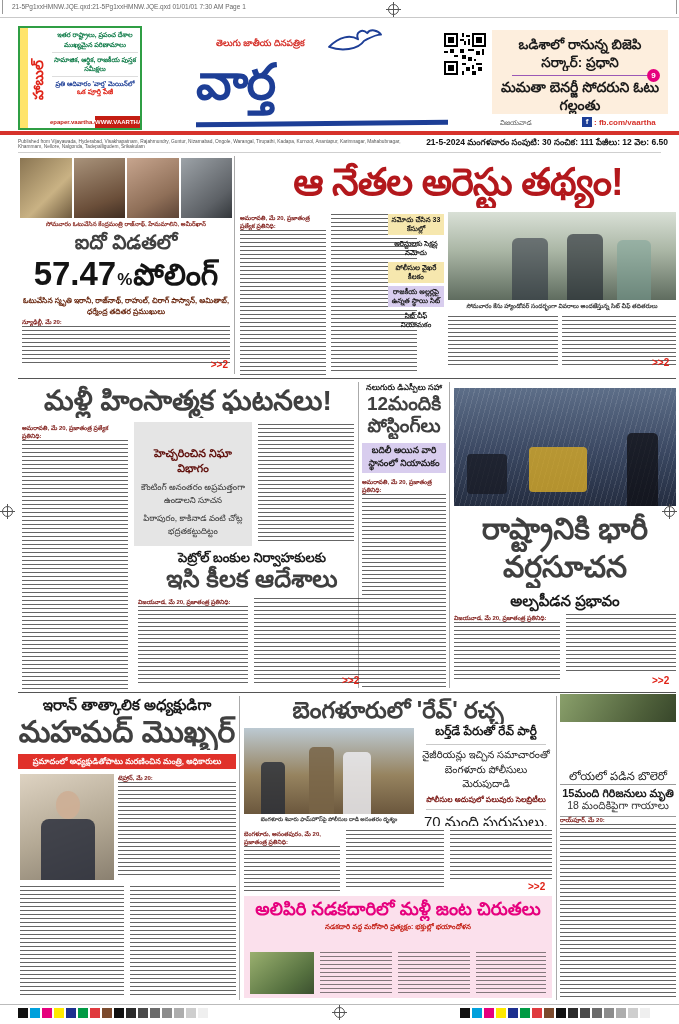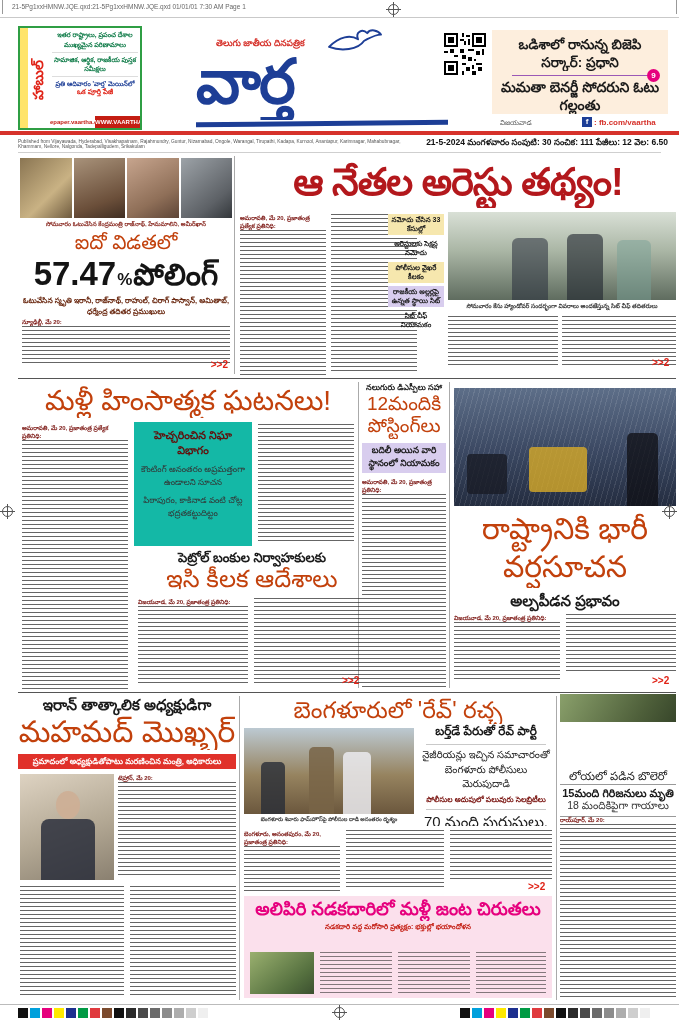--- a/index.html
+++ b/index.html
@@ -15,21 +15,21 @@
   .dl{font-size:6px;font-weight:bold;color:#7a1410;line-height:8px;overflow:hidden}
   .jump{color:#e02317;font-weight:bold;font-size:10px;line-height:10px}
   .photo{overflow:hidden}
   .bullet{font-size:7px;font-weight:bold;line-height:1.35;text-align:center;padding:1px 1px;margin-bottom:3px;overflow:hidden}
   .hl-y{background:#f6e7ae}
   .hl-v{background:#d8cdee}
   .regmark{width:11px;height:11px;border:1px solid #555;border-radius:50%;position:absolute}
   .regmark::before{content:"";position:absolute;left:4px;top:-3px;width:1px;height:15px;background:#555}
   .regmark::after{content:"";position:absolute;top:4px;left:-3px;height:1px;width:15px;background:#555}
   .swatch{display:inline-block;width:10px;height:10px;margin-right:2px;vertical-align:top}
-  .headline{font-weight:400;color:#c2410c}
+  .headline{font-weight:700;color:#404040}
 </style>
 </head>
 <body>
 
 <div id="page">
 
   <div class="abs" style="left:12px;top:3px;width:420px;height:10px;font-size:6.5px;color:#666;overflow:hidden">21-5Pg1xxHMNW.JQE.qxd:21-5Pg1xxHMNW.JQE.qxd  01/01/01  7:30 AM  Page 1</div>
   <div class="regmark" style="left:388px;top:4px"></div>
   <div class="abs hairH" style="left:0;top:17px;width:679px;background:#c9c9c9"></div>
   <div class="abs" style="left:2px;top:0;width:1px;height:14px;background:#999"></div>
@@ -46,21 +46,21 @@
       <div class="ctr" style="font-size:6.5px;font-weight:bold;color:#1d3e96;line-height:1.4;border-top:1px solid #ddd;margin-top:2px;padding-top:2px;overflow:hidden">ప్రతి ఆదివారం 'వార్త' మెయిన్‌లో</div>
       <div class="ctr" style="font-size:7px;font-weight:800;color:#e02317;overflow:hidden">ఒక పూర్తి పేజీ</div>
       <div style="position:absolute;left:0;bottom:0;width:100%;height:12px;display:flex">
         <div style="flex:1;font-size:6px;font-weight:bold;color:#c41d12;line-height:12px;text-align:center;overflow:hidden">epaper.vaartha.com</div>
         <div style="flex:1;font-size:6px;font-weight:bold;color:#fff;background:#c41d12;line-height:12px;text-align:center;overflow:hidden">WWW.VAARTHA.COM</div>
       </div>
     </div>
   </div>
 
   <div class="abs" style="left:216px;top:38px;width:170px;font-size:9px;font-weight:bold;color:#d6322b;overflow:hidden">తెలుగు జాతీయ దినపత్రిక</div>
-  <div class="abs" style="left:196px;top:44px;width:252px;height:76px;font-size:62px;font-weight:800;color:#1d3e96;letter-spacing:-2px;line-height:76px;overflow:hidden">వార్త</div>
+  <div class="abs" style="left:196px;top:44px;width:252px;height:76px;font-size:50px;font-weight:800;color:#1d3e96;letter-spacing:-2px;line-height:76px;overflow:hidden">వార్త</div>
   <div class="abs" style="left:196px;top:121px;width:252px;height:5px;background:#1d3e96;transform:skewY(-0.6deg)"></div>
   <div class="abs" style="left:318px;top:27px;width:74px;height:26px">
     <svg viewBox="0 0 80 34" width="74" height="26">
         <path d="M6 26 C20 12 34 10 44 16 C40 6 50 2 56 8 C60 2 70 4 74 10 C66 10 60 14 52 18 C44 30 22 32 6 26 Z" fill="#fff" stroke="#1d3e96" stroke-width="2.5" stroke-linejoin="round"></path>
       </svg>
   </div>
 
   <div class="abs" style="left:444px;top:33px;width:42px;height:42px">
     <svg viewBox="0 0 21 21" width="42" height="42">
       <rect width="21" height="21" fill="#fff"></rect>
@@ -169,21 +169,21 @@
   <div class="abs hairH" style="left:18px;top:378px;width:658px;background:#555"></div>
 
   <div class="abs hairV" style="left:358px;top:382px;height:306px"></div>
   <div class="abs hairV" style="left:449px;top:382px;height:306px"></div>
 
   <div class="abs ctr headline" style="left:22px;top:384px;width:332px;height:34px;font-size:28px;line-height:34px;overflow:hidden">మళ్లీ హింసాత్మక ఘటనలు!</div>
   <div class="abs" style="left:22px;top:424px;width:106px;height:264px">
     <div class="dl">అమరావతి, మే 20, ప్రజాతంత్ర ప్రత్యేక ప్రతినిధి:</div>
     <div class="fake" style="height:254px"></div>
   </div>
-  <div class="abs" style="left:134px;top:422px;width:118px;height:124px;background:#14b8a6;padding:6px 4px;overflow:hidden">
+  <div class="abs" style="left:134px;top:422px;width:118px;height:124px;background:#e5e5e5;padding:24px 4px;overflow:hidden">
     <div class="ctr" style="font-size:11px;font-weight:800;color:#60100c;line-height:1.35;overflow:hidden">హెచ్చరించిన నిఘా విభాగం</div>
     <div class="ctr" style="font-size:8.5px;color:#333;line-height:1.55;margin-top:5px;overflow:hidden">కౌంటింగ్ అనంతరం అప్రమత్తంగా ఉండాలని సూచన</div>
     <div class="ctr" style="font-size:8.5px;color:#333;line-height:1.55;margin-top:5px;overflow:hidden">పిఠాపురం, కాకినాడ వంటి చోట్ల భద్రతకట్టుదిట్టం</div>
   </div>
   <div class="abs fake" style="left:258px;top:424px;width:96px;height:120px"></div>
 
   <div class="abs ctr" style="left:136px;top:550px;width:232px;font-size:13px;font-weight:bold;overflow:hidden">పెట్రోల్ బంకుల నిర్వాహకులకు</div>
   <div class="abs ctr headline" style="left:136px;top:564px;width:232px;height:30px;font-size:24px;line-height:30px;overflow:hidden">ఇసి కీలక ఆదేశాలు</div>
   <div class="abs" style="left:138px;top:598px;width:110px;height:88px">
     <div class="dl">విజయవాడ, మే 20, ప్రజాతంత్ర ప్రతినిధి:</div>

